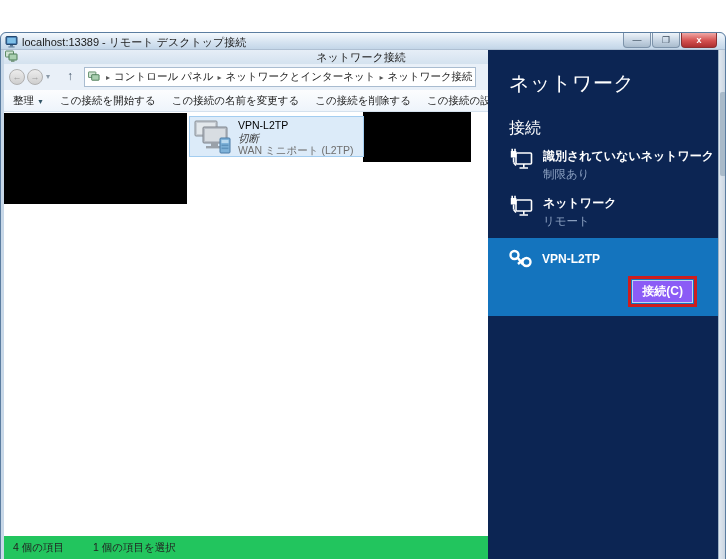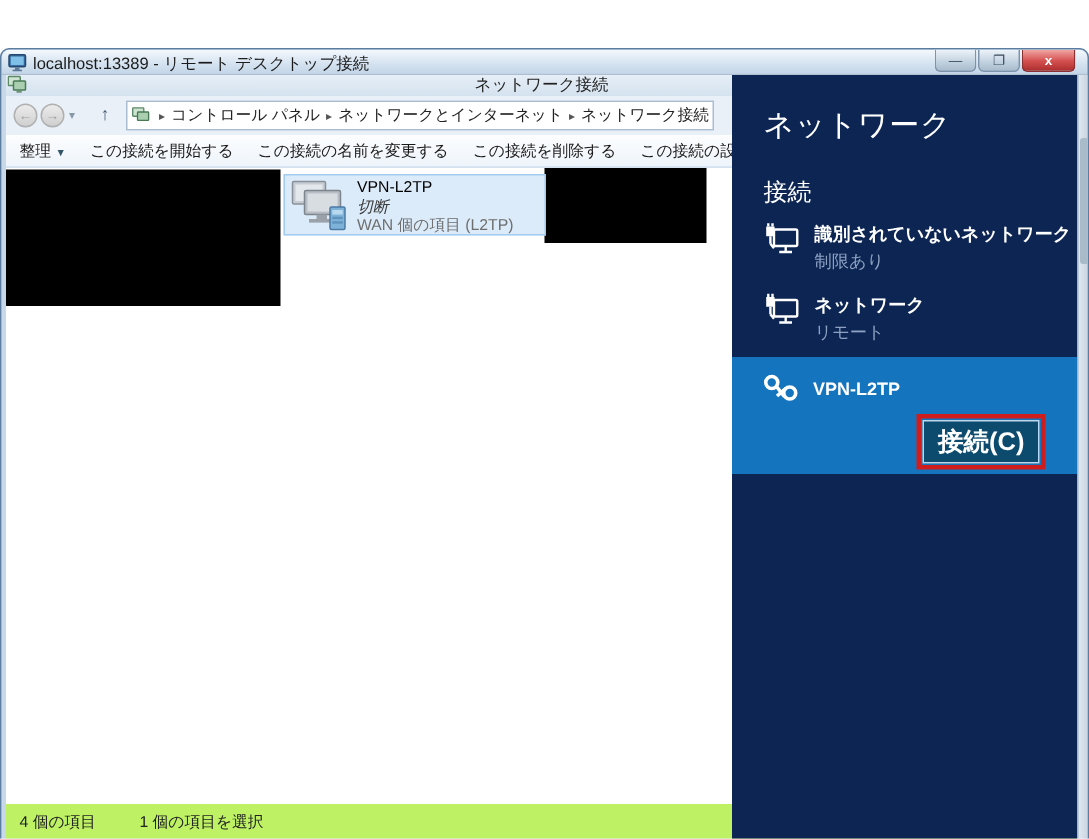--- a/index.html
+++ b/index.html
@@ -53,21 +53,21 @@
 
   .tile { position:absolute; left:185px; top:4px; width:175px; height:41px;
           background:#dcebf9; border:1px solid #a3cdf0; display:flex; }
   .tile-icon { width:44px; height:38px; margin:1px 2px 0 2px; }
   .tile-text { padding-top:2px; font-size:10.5px; line-height:12.5px; white-space:nowrap; }
   .tile-name { color:#000; }
   .tile-status { color:#3a3a3a;font-style:italic; }
   .tile-device { color:#6e6e6e; }
 
   .statusbar { position:absolute; left:3px; top:503px; width:714px; height:24px;
-               background:#bef264; font-size:10.5px; color:#222; padding:5px 0 0 9px; }
+               background:#22c55e; font-size:10.5px; color:#222; padding:5px 0 0 9px; }
   .statusbar .sel { margin-left:26px; }
 
   
   .taskbar { position:absolute; left:3px; top:527px; width:714px; height:21px;
              background:#55b1da; display:flex; align-items:center; }
   .tb-btn { width:40px; height:21px; display:flex; align-items:center; justify-content:center; }
   .tb-btn.start { width:36px; margin-left:2px; }
   .tb-btn.active { background:linear-gradient(rgba(255,255,255,.22),rgba(0,45,85,.22));
                    border:1px solid rgba(10,60,95,.55); }
 
@@ -77,22 +77,22 @@
   .p-title { position:absolute; left:21px; top:20px; font-size:20px; font-weight:400; letter-spacing:.5px; }
   .p-section { position:absolute; left:21px; top:68px; font-size:16px; }
   .p-item { position:absolute; left:21px; display:flex; gap:10px; align-items:flex-start; }
   .p-item-1 { top:98px; } .p-item-2 { top:145px; }
   .p-item .nm { font-size:12px; font-weight:bold; white-space:nowrap; }
   .p-item .st { font-size:11.5px; color:#8da2c2; margin-top:2px; }
   .p-highlight { position:absolute; left:0; top:188px; width:230px; height:78px; background:#1474be; }
   .p-vpn-icon { position:absolute; left:20px; top:9px; }
   .p-vpn-name { position:absolute; left:54px; top:14px; font-size:12px; font-weight:bold; }
   .annotation { position:absolute; right:21px; top:38px; border:3px solid #cf1d1d; padding:1px; }
-  .connect-btn { display:block; background:#0c4a6e; border:1px solid #bcd7ee; color:#fff;
-                 font-size:17px; font-weight:bold; padding:2px 9px; white-space:nowrap; cursor:default; }
+  .connect-btn { display:block; background:#8b5cf6; border:1px solid #bcd7ee; color:#fff;
+                 font-size:12px; font-weight:bold; padding:2px 9px; white-space:nowrap; cursor:default; }
 
   
   .frame-left { position:absolute; left:0; top:17px; width:3px; height:533px; background:#c8d8e8; }
   .right-strip { position:absolute; left:717px; top:17px; width:9px; height:533px;
                  background:linear-gradient(90deg,#e0e8f0,#c3cfdc); border-left:1px solid #9fb3c6; }
   .right-thumb { position:absolute; left:1px; top:42px; width:6px; height:84px; background:#a9bac9; border-radius:2px; }
   .bottom-frame { position:absolute; left:0; top:550px; width:726px; height:9px;
                   background:linear-gradient(#d8e3ef,#b2c6da); border-top:1px solid #9fb3c6; }
 
   svg { display:block; }
@@ -177,21 +177,21 @@
           <rect x="14" y="28" width="17" height="2.4" fill="#9aa1a9"></rect>
           <rect x="28" y="20" width="10" height="15" rx="1" fill="#7fb2d9" stroke="#4a7aa5"></rect>
           <rect x="29.5" y="22" width="7" height="3" fill="#b9d9ef"></rect>
           <rect x="29.5" y="26.5" width="7" height="1.6" fill="#5e93bd"></rect>
           <rect x="29.5" y="29.5" width="7" height="1.6" fill="#5e93bd"></rect>
         </svg>
       </span>
       <span class="tile-text">
         <div class="tile-name">VPN-L2TP</div>
         <div class="tile-status">切断</div>
-        <div class="tile-device">WAN 個の項目 (L2TP)</div>
+        <div class="tile-device">WAN ミニポート (L2TP)</div>
       </span>
     </div>
   </div>
 
   <div class="statusbar">
     <span>4 個の項目</span>
     <span class="sel">1 個の項目を選択</span>
   </div>
 
   <div class="taskbar">

